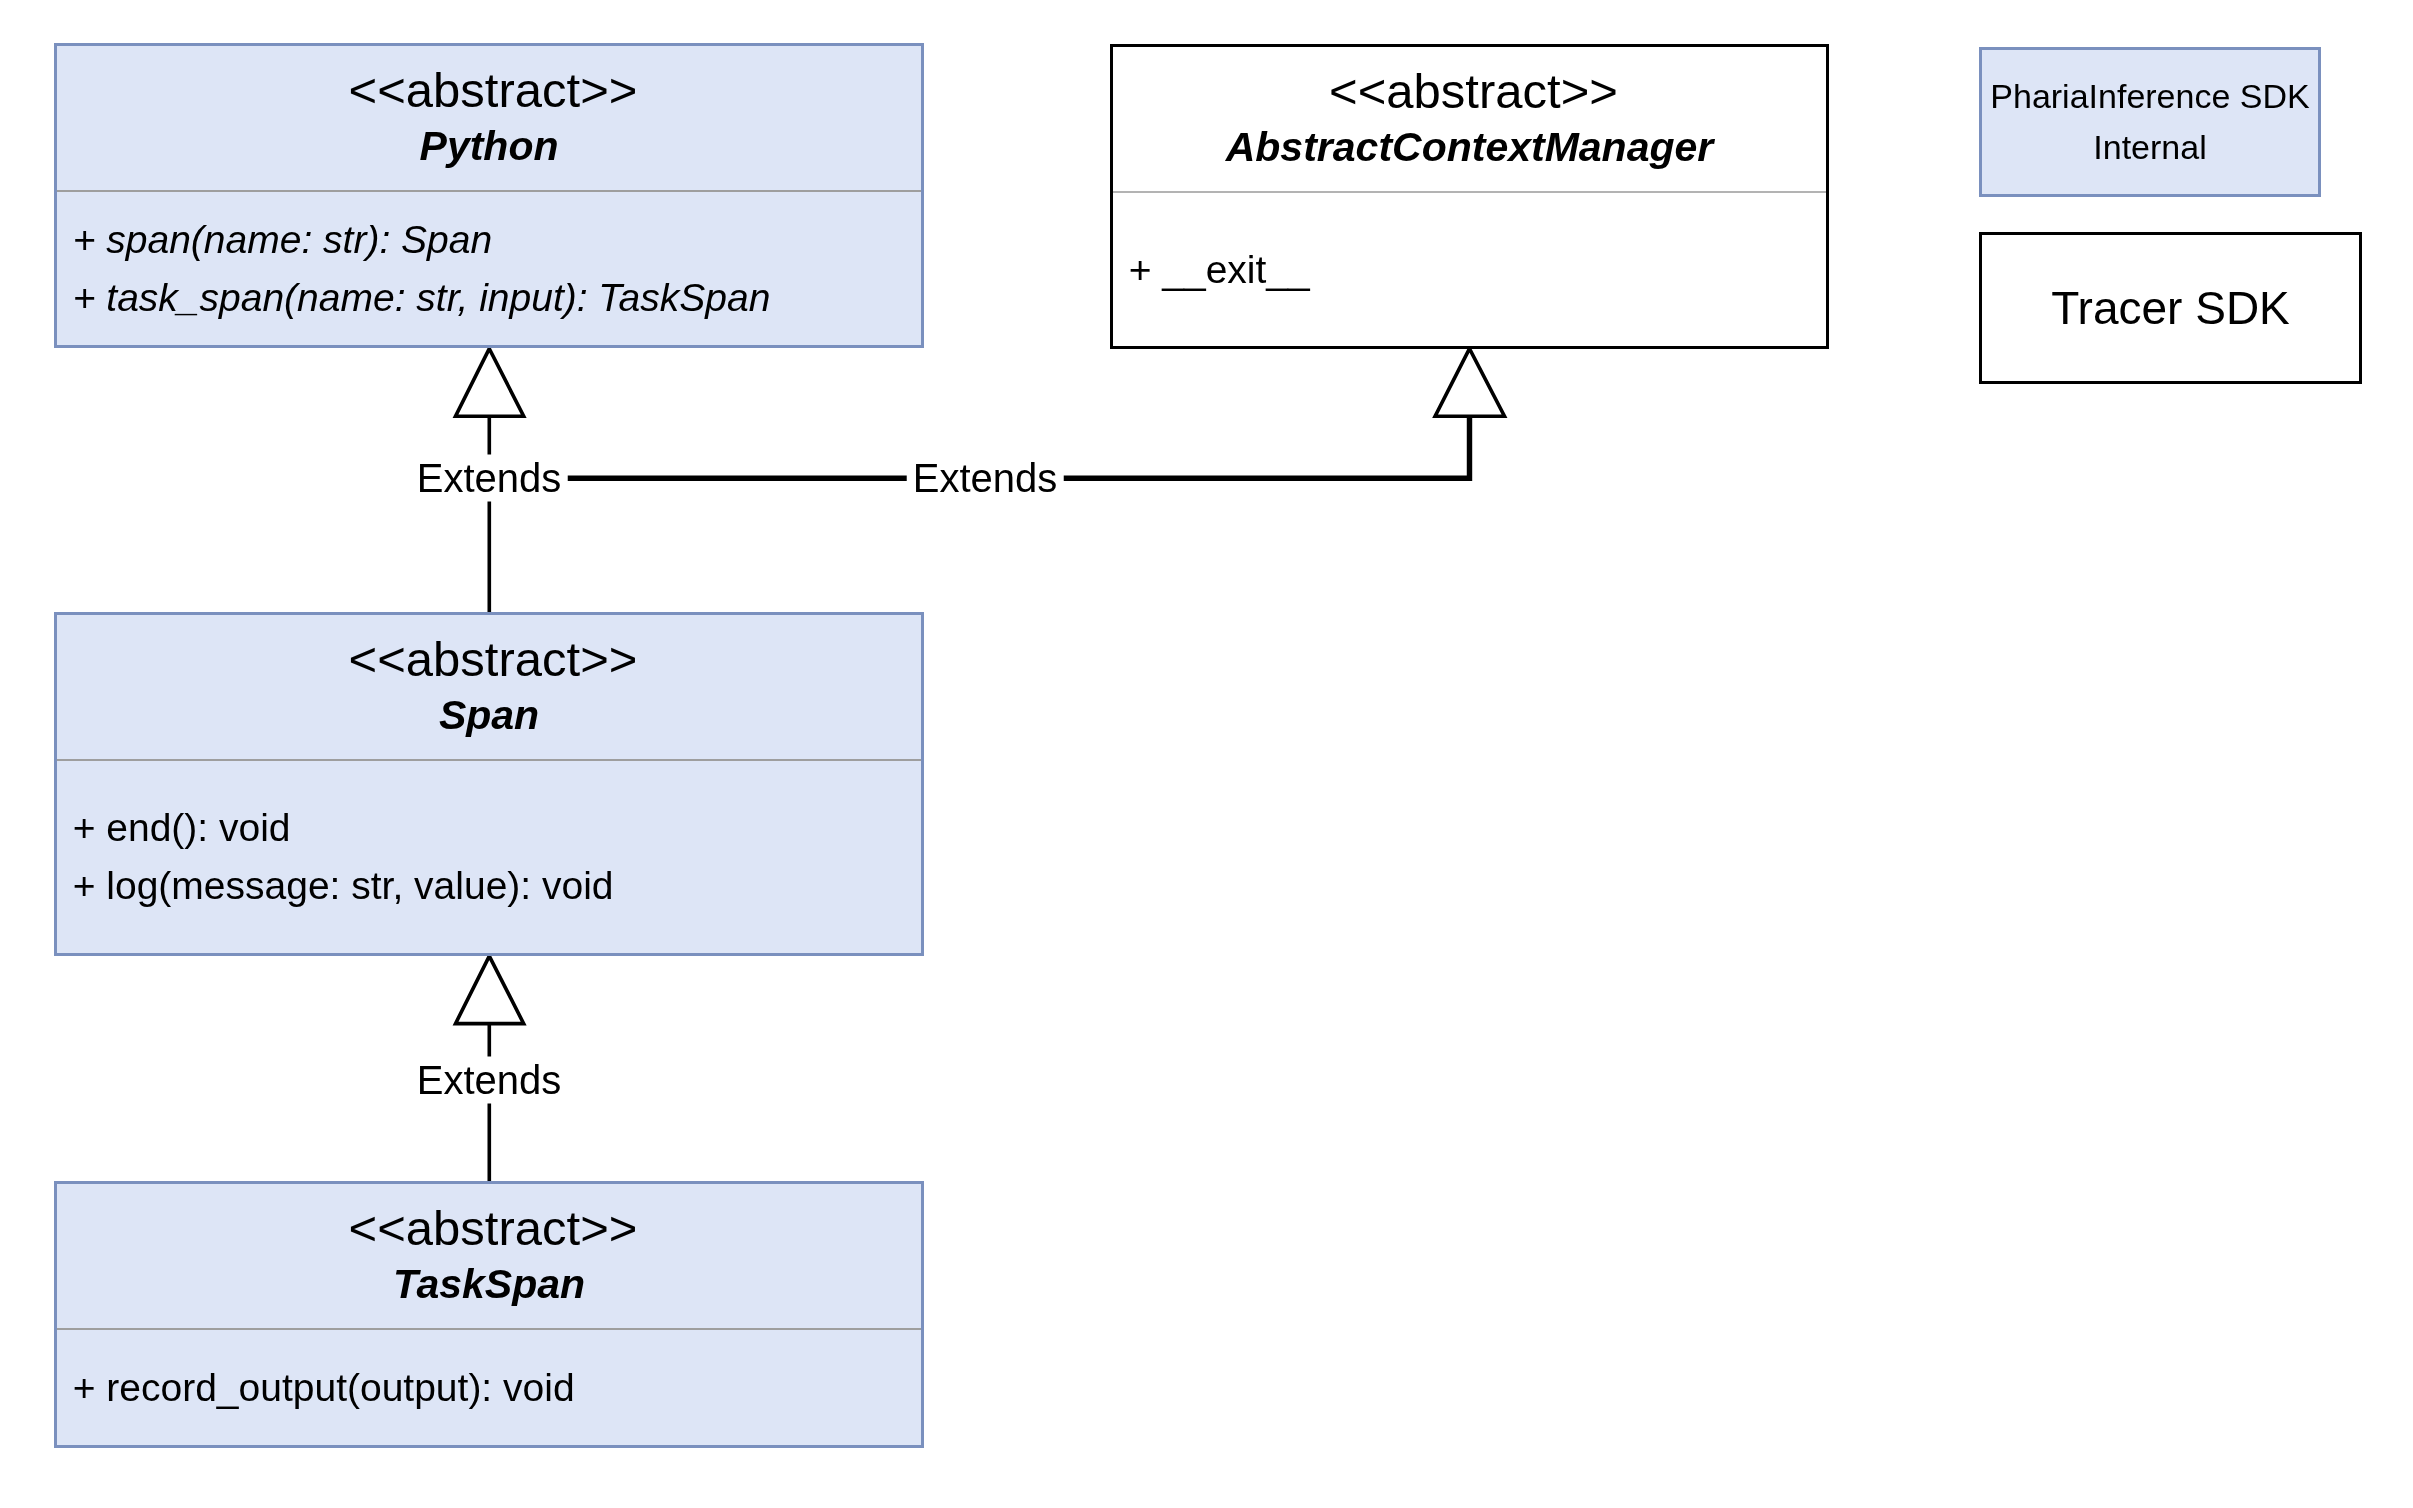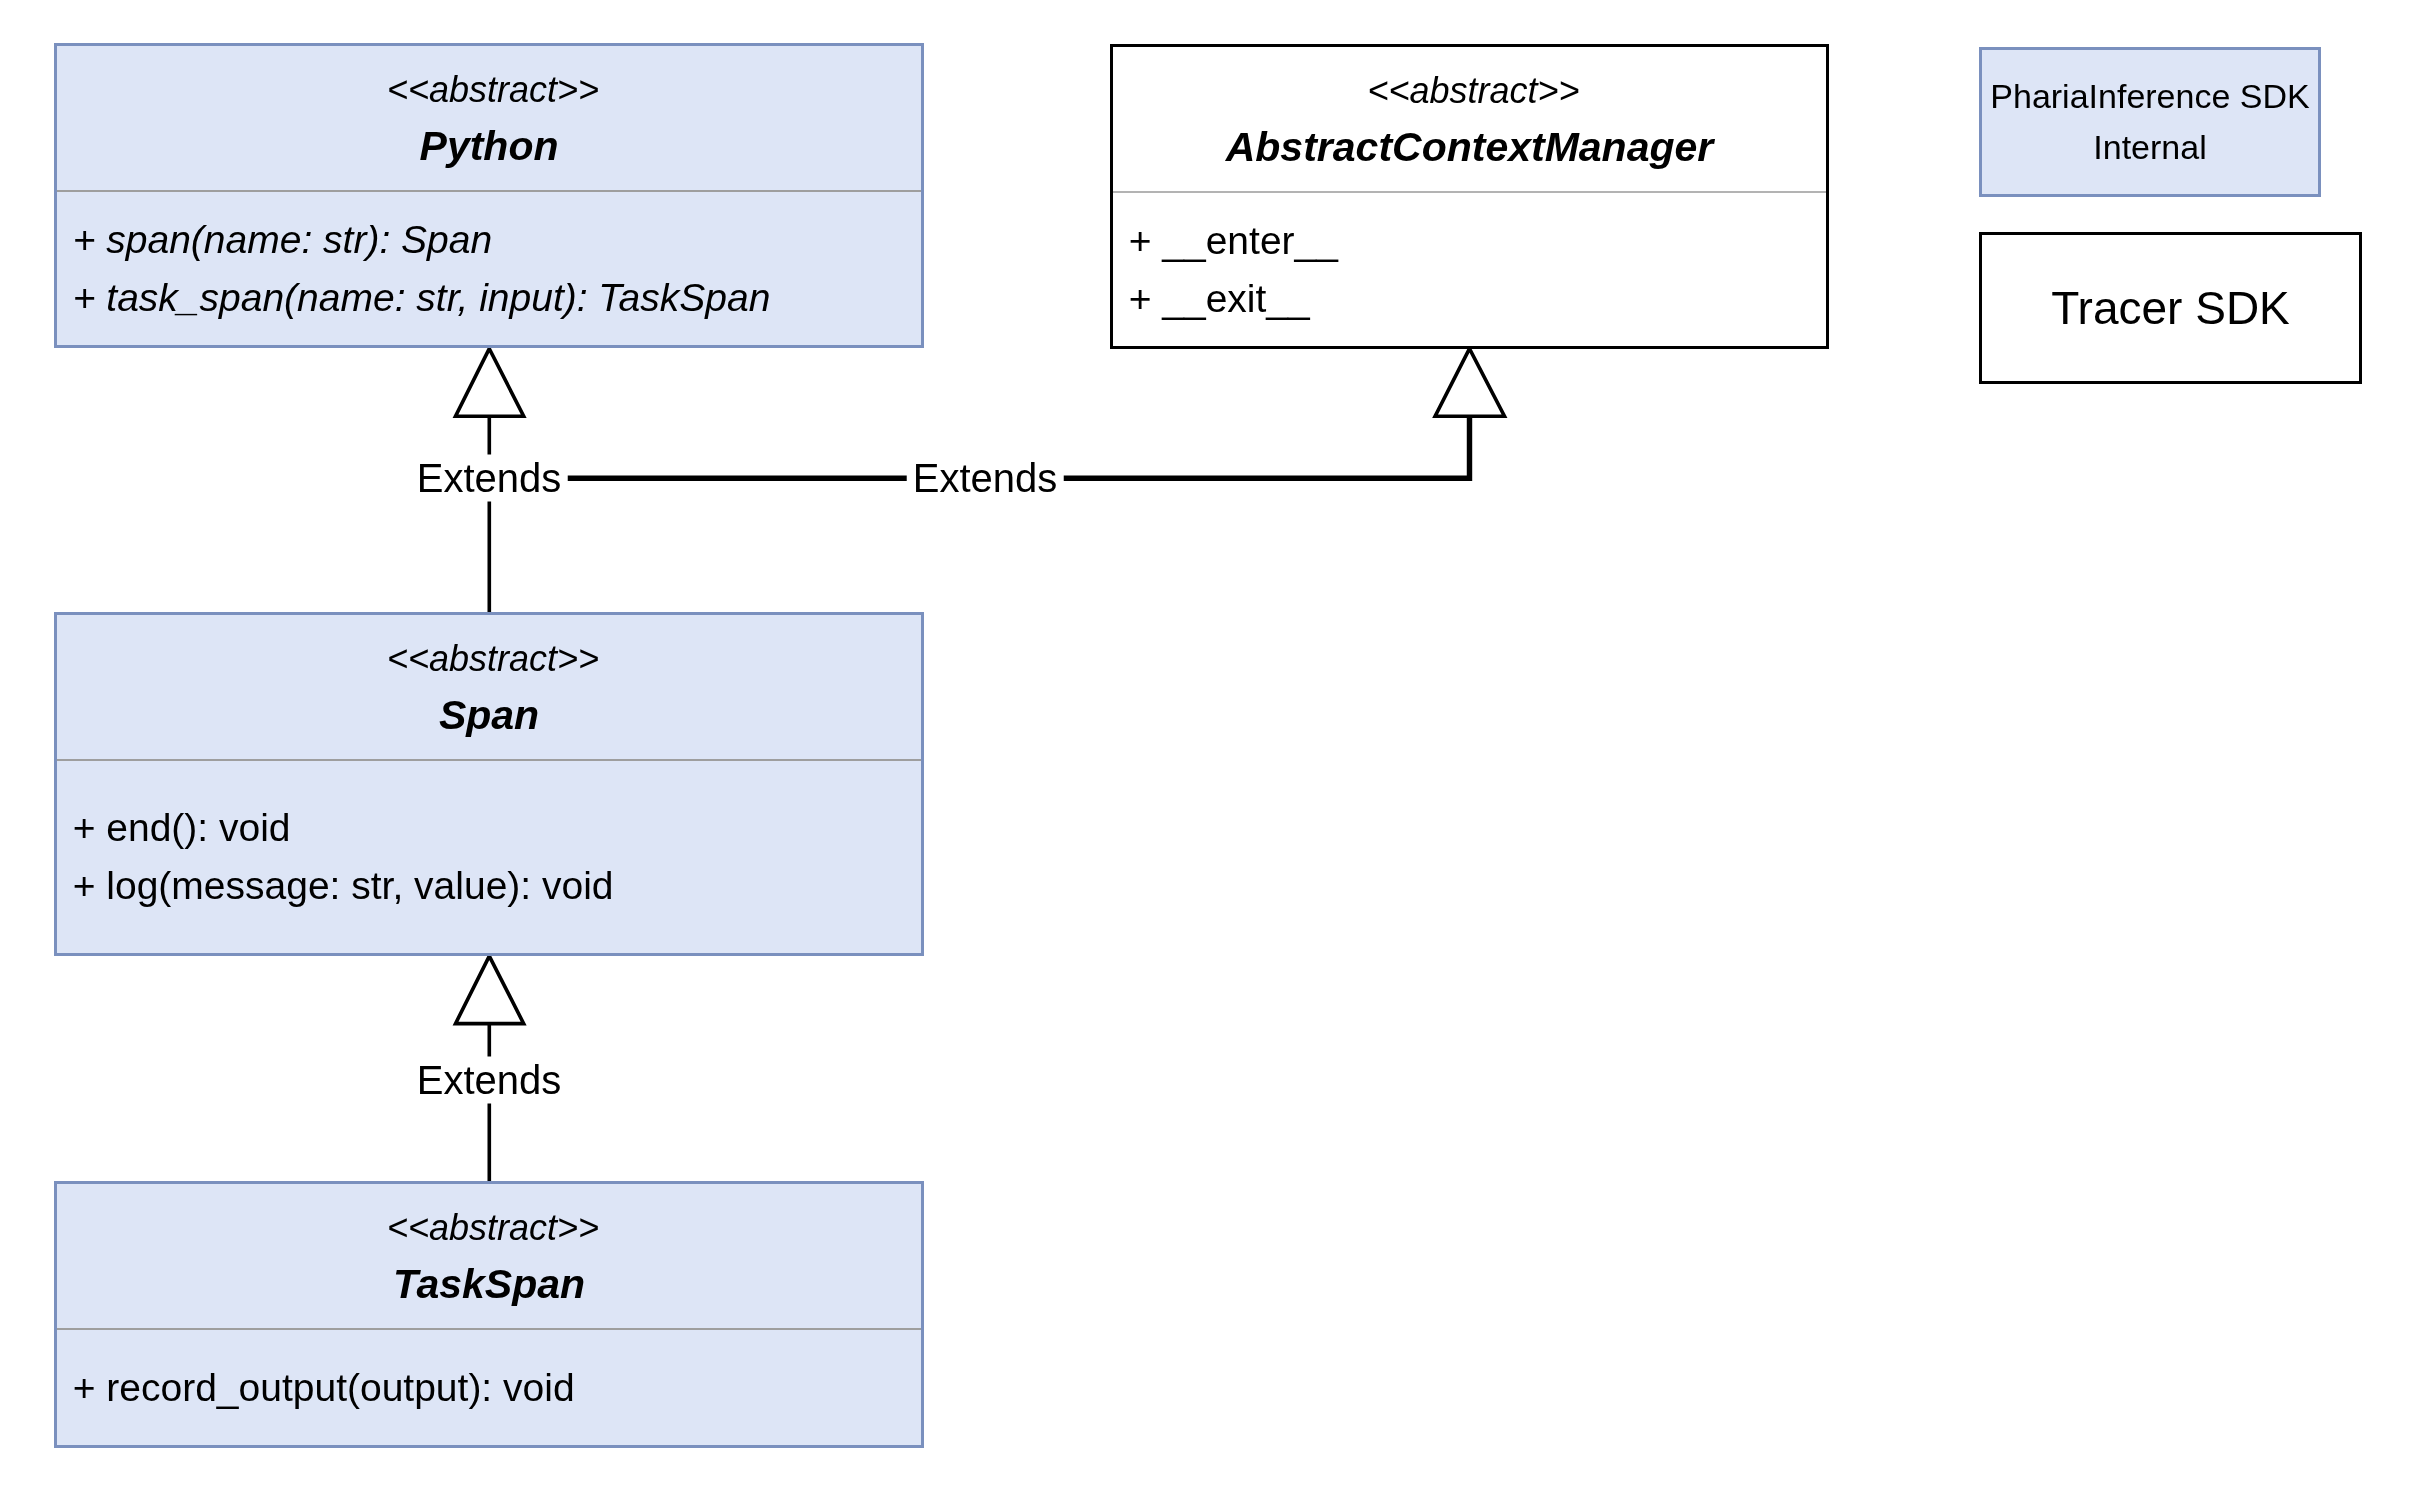--- a/index.html
+++ b/index.html
@@ -52,22 +52,21 @@
     display: flex;
     flex-direction: column;
     justify-content: center;
     align-items: center;
     border-bottom: 2.4px solid var(--divider);
   }
   .class-box.external .class-title {
     border-bottom-color: #b3b3b3;
   }
   .stereotype {
-    font-style: italic;
-    font-size: 36px;
+    font-size: 49px;
     line-height: 56px;
     white-space: nowrap;
     margin-left: 8px;
   }
   .class-name {
     font-style: italic;
     font-weight: bold;
     font-size: 41px;
     line-height: 56px;
     white-space: nowrap;
@@ -163,21 +162,20 @@
       <div class="method">+ task_span(name: str, input): TaskSpan</div>
     </div>
   </div>
 
   <div class="class-box external" id="box-acm">
     <div class="class-title">
       <div class="stereotype">&lt;&lt;abstract&gt;&gt;</div>
       <div class="class-name">AbstractContextManager</div>
     </div>
     <div class="class-methods">
-      <div class="method">+ __enter__</div>
       <div class="method">+ __exit__</div>
     </div>
   </div>
 
   <div class="class-box internal" id="box-span">
     <div class="class-title">
       <div class="stereotype">&lt;&lt;abstract&gt;&gt;</div>
       <div class="class-name">Span</div>
     </div>
     <div class="class-methods">

